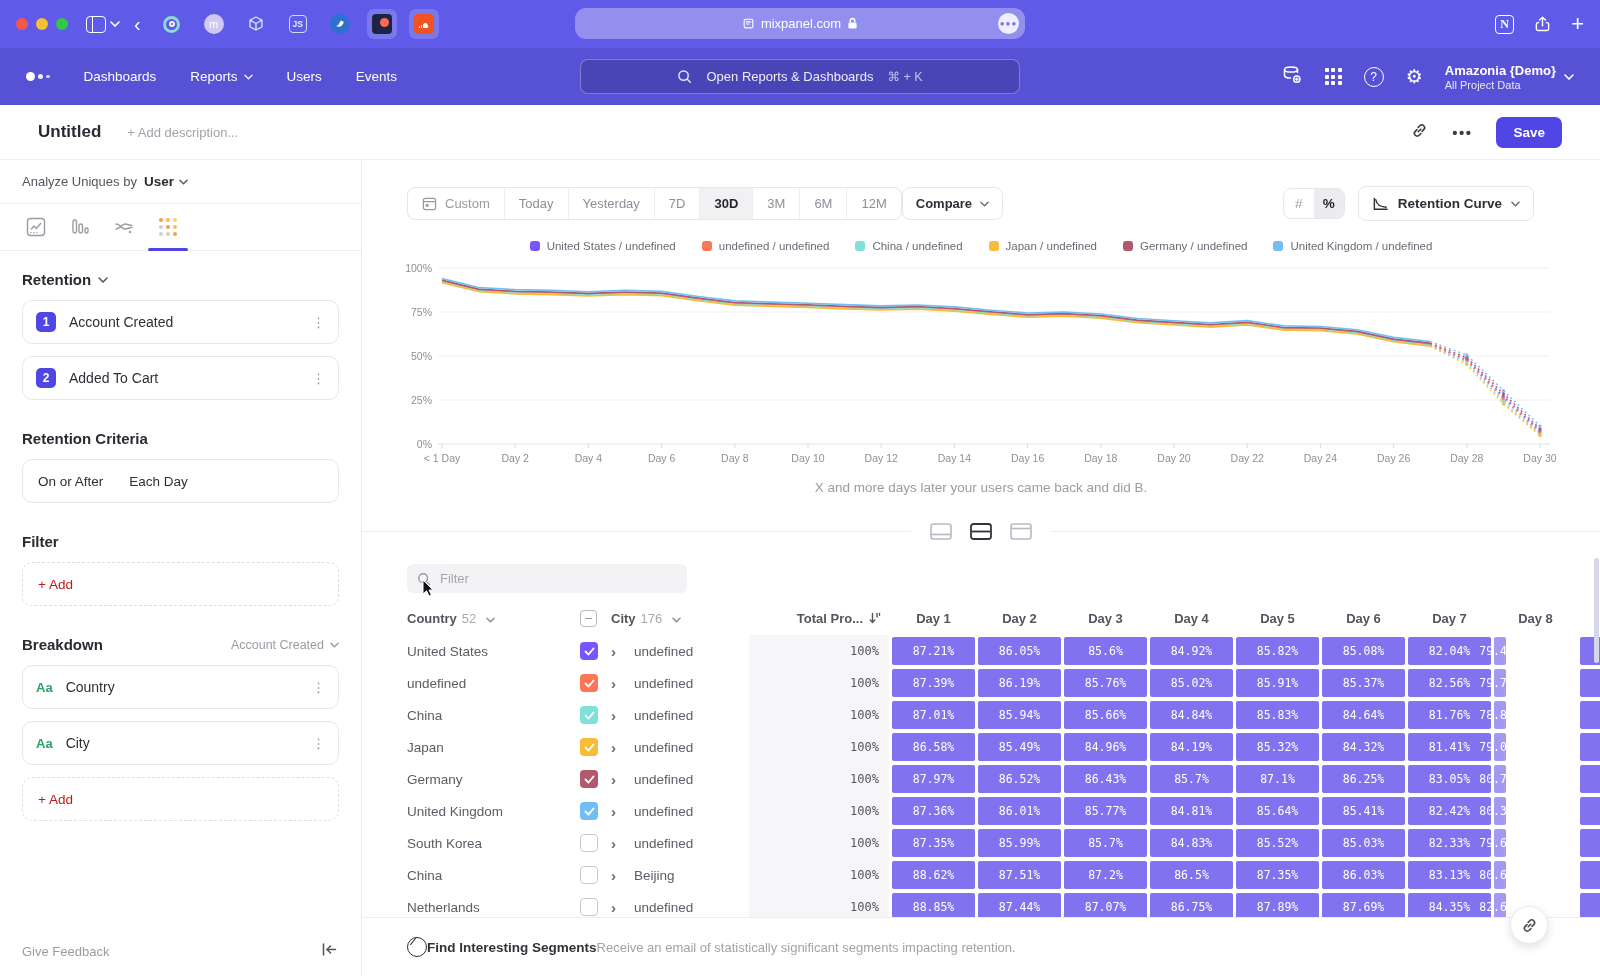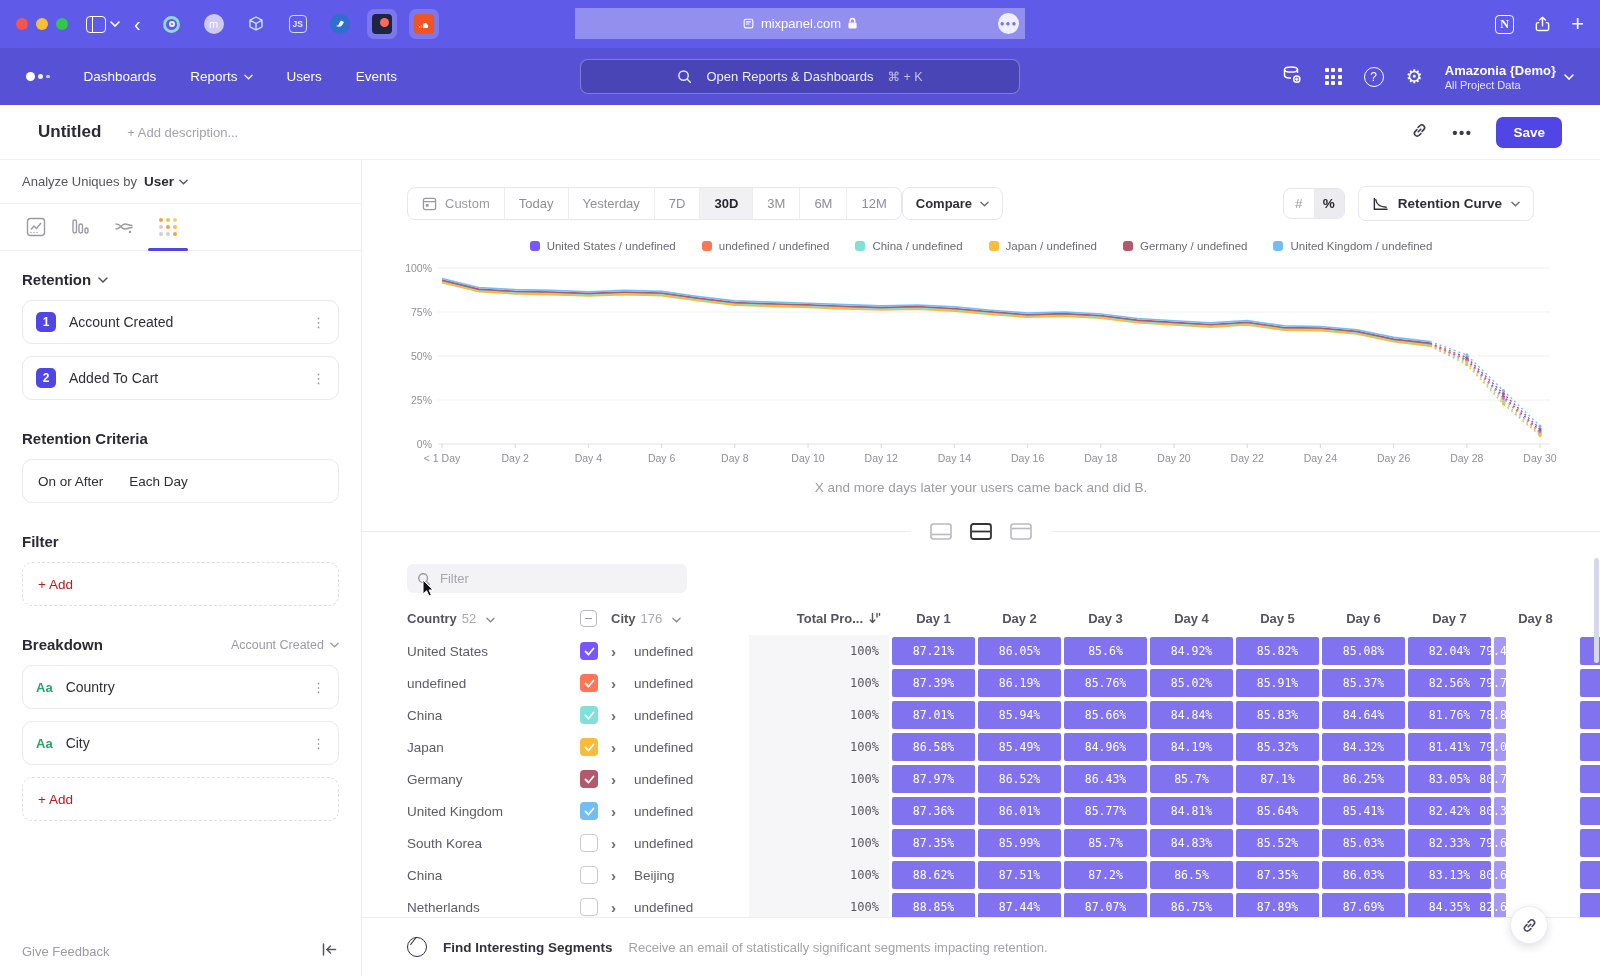--- a/index.html
+++ b/index.html
@@ -19,21 +19,21 @@
   .fav-tile { width:30px; height:30px; border-radius:7px; display:flex; align-items:center; justify-content:center; }
   .fav-tile.hl { background:rgba(255,255,255,.18); }
   .fav-ring { width:17px; height:17px; border-radius:50%; border:3px solid #8ed9d4; display:flex; align-items:center; justify-content:center;}
   .fav-ring i { display:block; width:6px; height:6px; border-radius:50%; border:2px solid #e9f6f5; }
   .fav-m { width:20px; height:20px; border-radius:50%; background:#cfc8f0; color:#fff; font-size:11px; display:flex; align-items:center; justify-content:center; }
   .fav-js { width:18px; height:18px; border-radius:4px; border:1.5px solid #cfe0f5; color:#e8f0fb; font-size:8.5px; font-weight:700; display:flex; align-items:center; justify-content:center; }
   .fav-bird { width:20px; height:20px; border-radius:50%; background:#2e6fd0; display:flex; align-items:center; justify-content:center; }
   .fav-pat { width:20px; height:20px; border-radius:4px; background:#1d2444; position:relative; }
   .fav-pat::after { content:""; position:absolute; right:3px; top:4px; width:9px; height:9px; border-radius:50%; background:#ff6a55; }
   .fav-sc { width:20px; height:20px; border-radius:4px; background:#f05423; display:flex; align-items:flex-end; justify-content:center; padding-bottom:5px; }
-  .url-pill { position:absolute; left:50%; top:8px; transform:translateX(-50%); width:450px; height:31px; background:rgba(255,255,255,.32); border-radius:0; display:flex; align-items:center; justify-content:center; gap:6px; color:#fff; font-size:13px; }
+  .url-pill { position:absolute; left:50%; top:8px; transform:translateX(-50%); width:450px; height:31px; background:rgba(255,255,255,.32); border-radius:11px; display:flex; align-items:center; justify-content:center; gap:6px; color:#fff; font-size:13px; }
   .url-ellipsis { position:absolute; right:6px; top:5px; width:21px; height:21px; border-radius:50%; background:rgba(255,255,255,.85); color:#7a76e8; font-size:8px; letter-spacing:1px; display:flex; align-items:center; justify-content:center; }
   .chrome-right { margin-left:auto; display:flex; align-items:center; gap:20px; }
   .notion-ic { width:19px; height:19px; border:1.7px solid #fff; border-radius:4px; color:#fff; font-family:"Liberation Serif",serif; font-weight:700; font-size:12px; display:flex; align-items:center; justify-content:center; }
   .plus-ic { color:#fff; font-size:22px; font-weight:300; }
 
   
   .mp-nav { height:57px; background:#5751d6; display:flex; align-items:center; padding:0 26px; position:relative; }
   .mp-logo { display:flex; align-items:center; gap:3px; margin-right:34px; }
   .mp-logo i { display:block; border-radius:50%; background:#fff; }
   .mp-logo i:nth-child(1){width:9px;height:9px;}
@@ -131,21 +131,21 @@
   .rchk.off { border:1.5px solid #c9c9d2; background:#fff; }
   .chv { color:#6b6b74; font-size:15px; font-weight:600; }
   .cell-total { height:32px; background:#f6f6f8; display:flex; align-items:center; justify-content:flex-end; padding-right:10px; font-family:"DejaVu Sans Mono",monospace; font-size:12px; color:#55555e; }
   .pcell { height:28px; background:#8173f0; border-radius:2px; display:flex; align-items:center; justify-content:center; font-family:"DejaVu Sans Mono",monospace; font-size:11.5px; color:#fff; }
   .pcell.light { background:#a598f3; }
   .pcell.sliver { border-radius:2px 0 0 2px; }
   .ind-chk { width:17px; height:17px; border-radius:4px; border:1.5px solid #b9b9c2; display:flex; align-items:center; justify-content:center; color:#8a8a94; font-size:12px; background:#fff; }
   .hscroll { margin:5px 0 0 45px; width:285px; height:7px; background:#e2e2e8; border-radius:4px; }
 
   
-  .main-foot { position:absolute; left:0; right:0; bottom:0; height:59px; border-top:1px solid #ececf1; display:flex; align-items:center; padding-left:45px; gap:16px; background:#fff; }
+  .main-foot { position:absolute; left:0; right:0; bottom:0; height:59px; border-top:1px solid #ececf1; display:flex; align-items:center; padding-left:45px; background:#fff; }
   .seg-ic { width:20px; height:20px; border:1.7px solid #2f2f38; border-radius:50%; position:relative; }
   .seg-ic::after { content:""; position:absolute; left:8px; top:-1px; width:0; height:10px; border-left:1.7px solid #2f2f38; transform:rotate(38deg); transform-origin:top; }
   .foot-title { font-size:13.5px; font-weight:700; color:#32323a; }
   .foot-sub { font-size:13px; color:#a2a2aa; }
 
   .float-link { position:absolute; right:52px; bottom:32px; width:38px; height:38px; border-radius:50%; background:#fff; border:1px solid #ececf1; box-shadow:0 3px 10px rgba(30,30,60,.14); display:flex; align-items:center; justify-content:center; color:#4a4a54; }
   .vscroll { position:absolute; right:1px; top:558px; width:5px; height:105px; background:#d7d7ec; border-radius:3px; }
   .cursor { position:absolute; left:422px; top:579px; z-index:50; }
 </style>
 </head>

